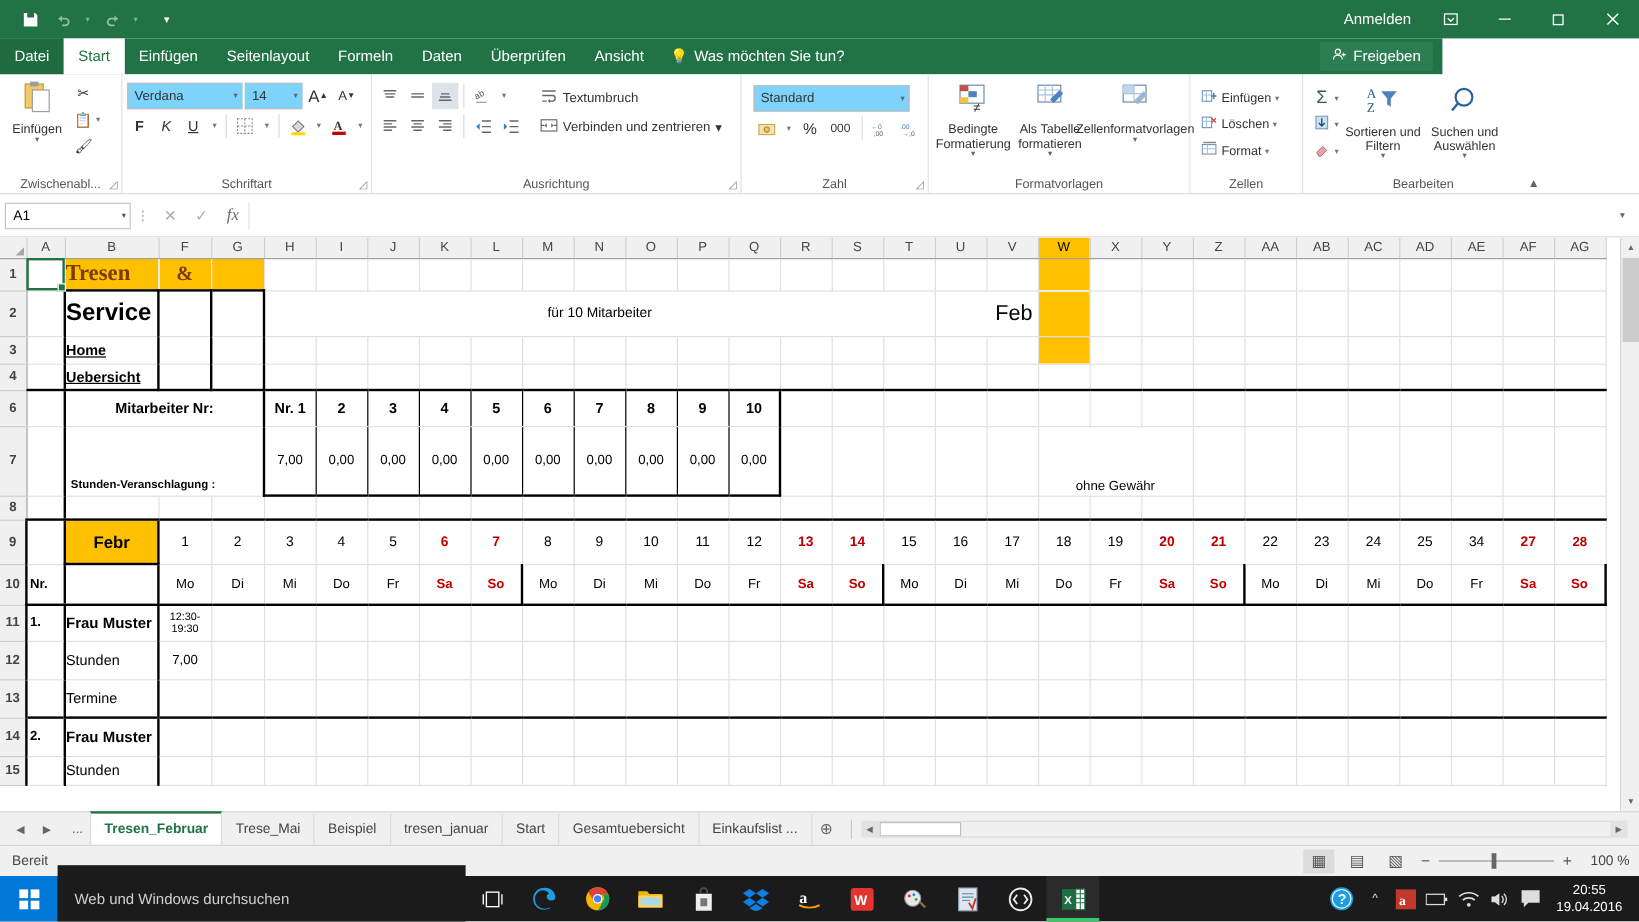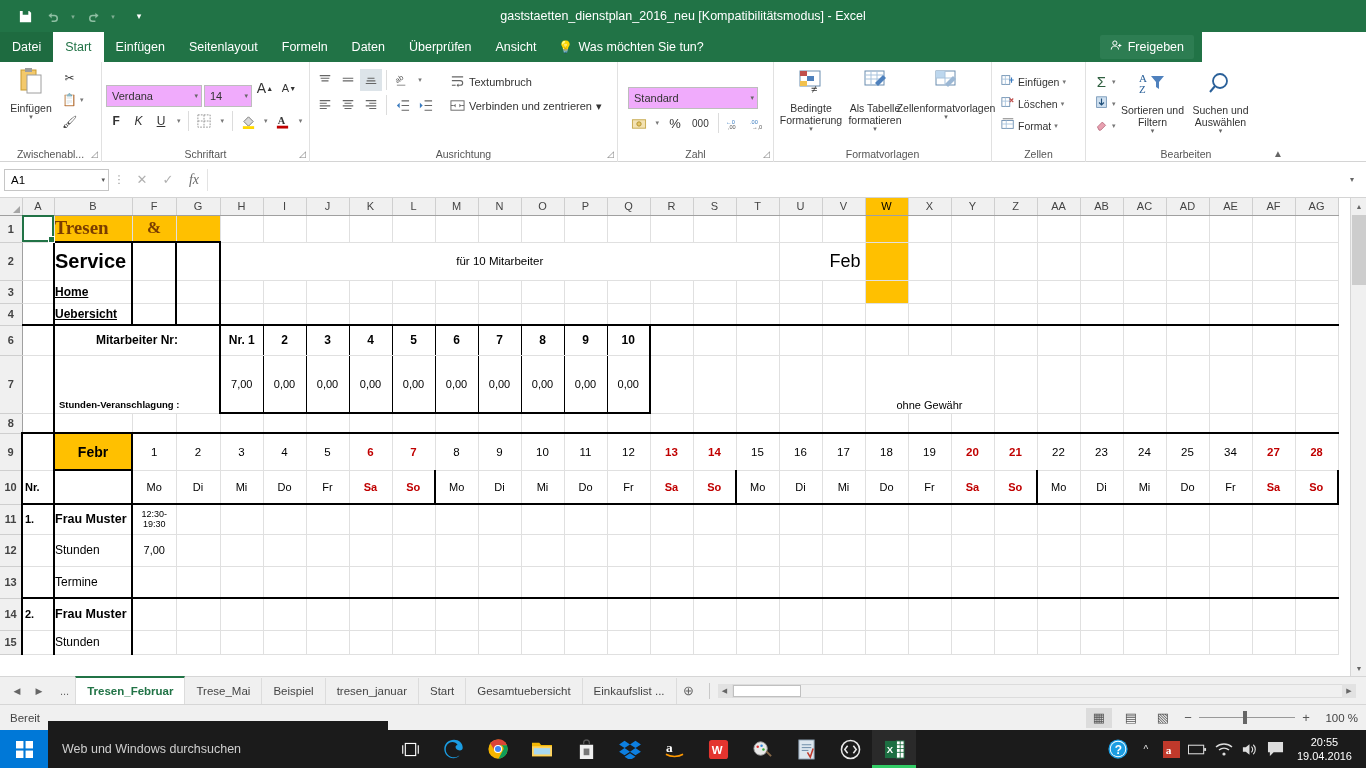--- a/index.html
+++ b/index.html
@@ -82,21 +82,21 @@
   .smallbtn {
     display:flex; align-items:center; gap:3px; padding:2px 4px; font-size:10.5px; color:#333;
     white-space:nowrap; height:21px;
   }
   .smallbtn .gl { font-size:12px; width:15px; text-align:center; }
   .smallbtn .car { font-size:7px; color:#777; }
 
   .fontrow1, .fontrow2 { display:flex; align-items:center; gap:2px; margin-bottom:3px; }
   .combo {
     display:flex; align-items:center; justify-content:space-between;
-    border:1px solid #bdbdbd; background:#f0abfc; height:22px; font-size:11px; padding:0 3px 0 5px;margin-top:16px;
+    border:1px solid #bdbdbd; background:#7dd3fc; height:22px; font-size:11px; padding:0 3px 0 5px;
   }
   .combo .car { font-size:7px; color:#666; padding-left:4px; }
   .fontname { width:96px; }
   .fontsize { width:48px; }
   .numfmt { width:130px; }
   .ib {
     width:22px; height:22px; display:flex; align-items:center; justify-content:center;
     font-size:12px; color:#333;
   }
   .ib.bold { font-weight:bold; }
@@ -298,21 +298,44 @@
       <div class="qat-btn dim" style="width:10px;font-size:7px;">▾</div>
       <div class="qat-btn dim">
         <svg width="15" height="15" viewBox="0 0 16 16">
             <path fill="none" stroke="#8fbfa3" stroke-width="1.6" d="M13 7H7a3 3 0 000 6h3"></path>
             <path fill="#8fbfa3" d="M13 7l-3-3v6z"></path>
           </svg>
       </div>
       <div class="qat-btn dim" style="width:10px;font-size:7px;">▾</div>
       <div class="qat-btn" style="margin-left:6px;font-size:9px;">▾</div>
     </div>
-    <div class="title-text">gaststaetten_dienstplan_2016_neu [Kompatibilitätsmodus] - Excel</div>
+    <div class="tb-right">
+      <div class="signin">Anmelden</div>
+      <div class="winbtn">
+        <svg width="14" height="14" viewBox="0 0 16 16">
+            <rect x="2" y="3" width="12" height="10" fill="none" stroke="#fff" stroke-width="1.2"></rect>
+            <path d="M5 7l3 3 3-3" fill="none" stroke="#fff" stroke-width="1.2"></path>
+          </svg>
+      </div>
+      <div class="winbtn">
+        <svg width="12" height="12" viewBox="0 0 12 12">
+            <path d="M1 6h10" stroke="#fff" stroke-width="1.1"></path>
+          </svg>
+      </div>
+      <div class="winbtn">
+        <svg width="12" height="12" viewBox="0 0 12 12">
+            <rect x="1.5" y="2.5" width="8" height="8" fill="none" stroke="#fff" stroke-width="1.1"></rect>
+          </svg>
+      </div>
+      <div class="winbtn close">
+        <svg width="12" height="12" viewBox="0 0 12 12">
+            <path d="M1.5 1.5l9 9M10.5 1.5l-9 9" stroke="#fff" stroke-width="1.2"></path>
+          </svg>
+      </div>
+    </div>
   </div>
 
   <div class="ribbon-tabs">
     <div class="rtab file">Datei</div>
     <div class="rtab active">Start</div>
     <div class="rtab">Einfügen</div>
     <div class="rtab">Seitenlayout</div>
     <div class="rtab">Formeln</div>
     <div class="rtab">Daten</div>
     <div class="rtab">Überprüfen</div>

